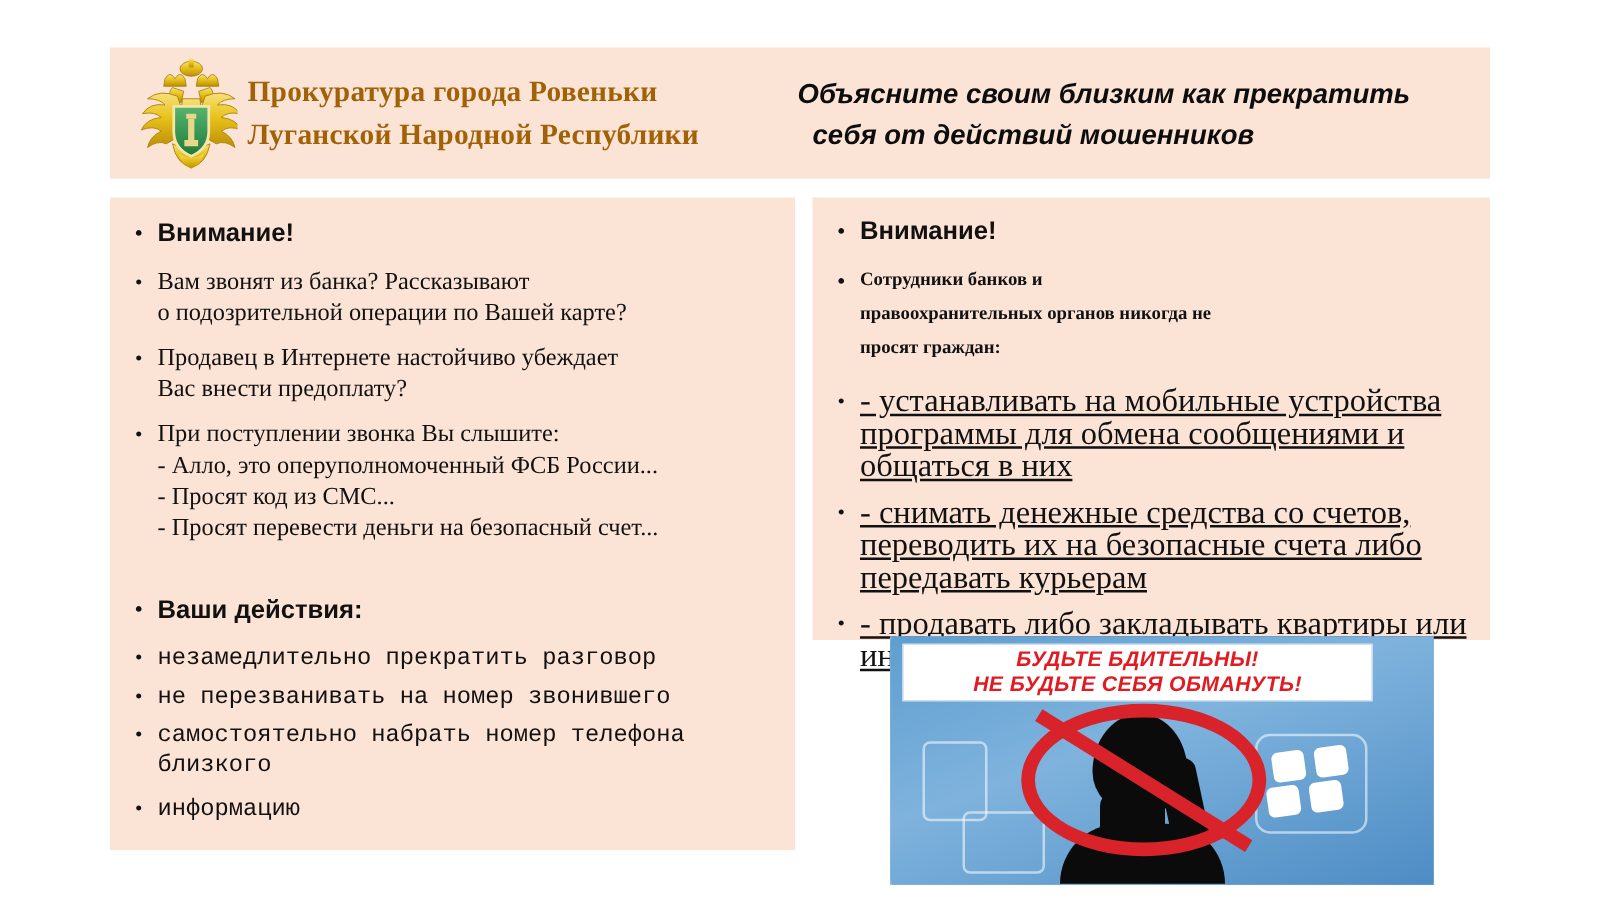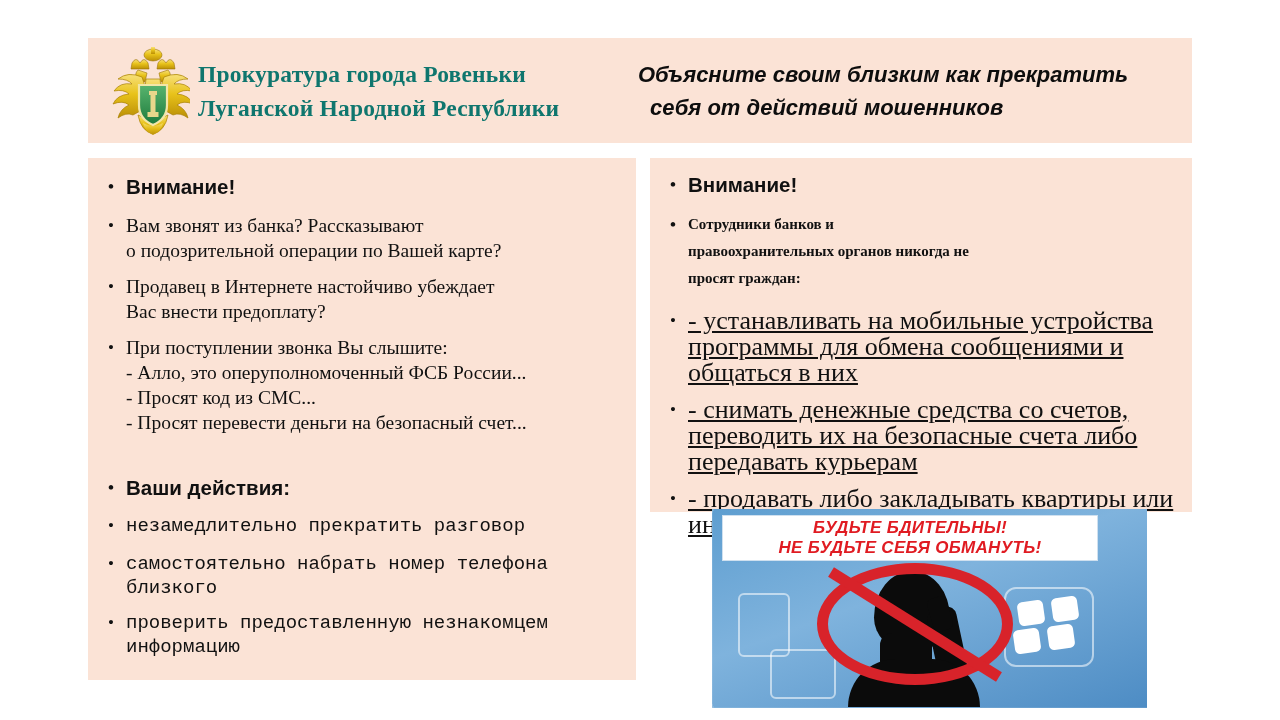--- a/index.html
+++ b/index.html
@@ -40,21 +40,21 @@
     margin-left: 6px;
     flex: 0 0 auto;
     width: 430px;
   }
   #org-title .line {
     font-family: "Liberation Serif", serif;
     font-weight: bold;
     font-size: 23.5px;
     line-height: 34px;
     letter-spacing: 0.2px;
-    color: #0f766e;
+    color: #a16207;
     white-space: nowrap;
   }
   #header-slogan {
     flex: 1 1 auto;
     padding-left: 10px;
   }
   #header-slogan .line {
     font-family: "Liberation Sans", sans-serif;
     font-style: italic;
     font-weight: bold;
@@ -356,32 +356,34 @@
     </div>
 
     <div class="gap-md"></div>
 
     <div class="bullet serif-body-sm">
       <span class="txt">незамедлительно прекратить разговор</span>
     </div>
 
     <div class="gap-sm"></div>
 
+    <div class="bullet serif-body-sm">
+      <span class="txt"> не перезванивать на номер звонившего</span>
+    </div>
 
     <div class="gap-sm"></div>
 
     <div class="bullet serif-body-sm">
       <span class="txt">самостоятельно набрать номер телефона</span>
       <span class="sub">близкого</span>
     </div>
 
     <div class="gap-md"></div>
 
     <div class="bullet serif-body-sm">
-      <span class="txt"> проверить предоставленную незнакомцем</span>
       <span class="sub">информацию</span>
     </div>
 
   </div>
 </div>
 
 <div class="panel" id="right-panel">
   <div class="inner">
 
     <div class="bullet lead-bold">

